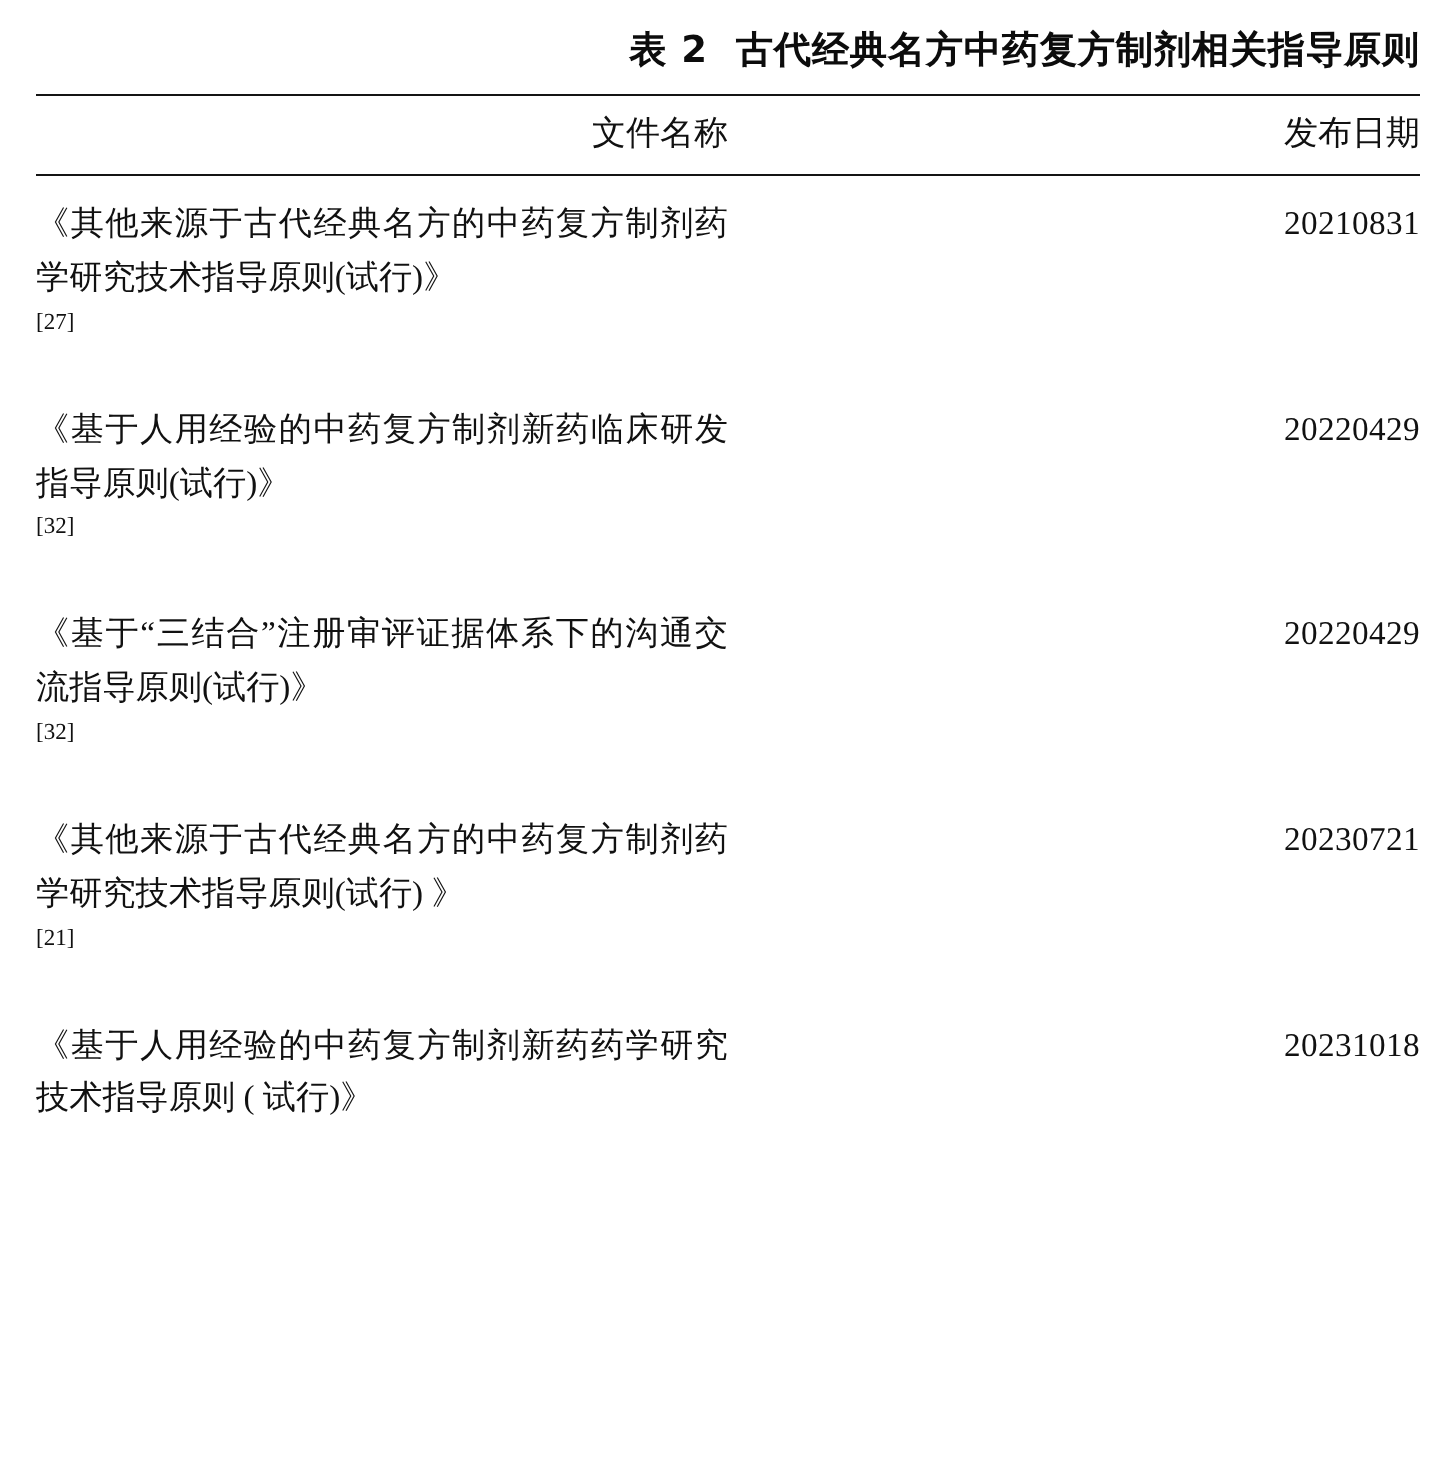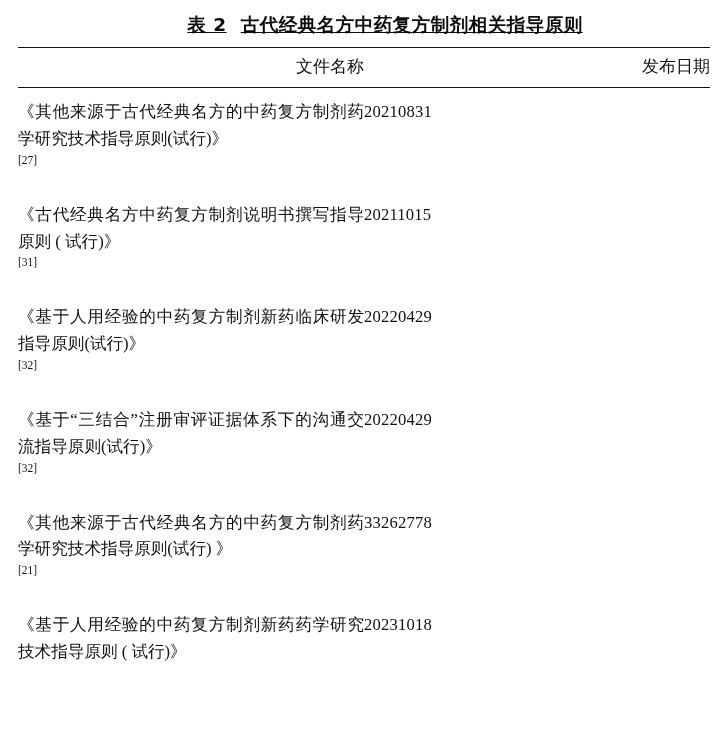--- a/index.html
+++ b/index.html
@@ -19,24 +19,23 @@
     height: 740px;
     box-sizing: border-box;
     padding: 8px 18px 0 18px;
     position: relative;
   }
   .table-caption {
     font-family: "DejaVu Sans", "Liberation Sans", sans-serif;
     font-weight: bold;
     font-size: 18.5px;
     letter-spacing: 0.5px;
-    text-align: center;
+    text-align: right;
     padding: 4px 0 10px 42px;
     color: #0c0c0c;
-    text-decoration: underline;
   }
   .caption-num {
     margin-right: 14px;
   }
   table.data {
     width: 100%;
     border-collapse: collapse;
     table-layout: fixed;
   }
   table.data thead th {
@@ -60,21 +59,21 @@
   }
   td.c-name {
     width: 72%;
     padding-right: 14px;
     text-align: justify;
     text-justify: inter-ideograph;
   }
   td.c-date {
     width: 28%;
     padding-left: 10px;
-    text-align: left;
+    text-align: right;
     white-space: normal;
   }
   sup {
     font-size: 11.5px;
     vertical-align: super;
     line-height: 0;
   }
   .nm {
     display: block;
   }
@@ -100,41 +99,35 @@
       </tr>
     </thead>
     <tbody>
       <tr class="rule-mid">
         <td class="c-name"><span class="nm">《其他来源于古代经典名方的中药复方制剂药学研究技术指导原则(试行)》</span><sup>[27]</sup></td>
         <td class="c-date">
             <span class="dt">20210831</span>
           </td>
       </tr>
       <tr>
-        <td class="c-name"><span class="nm">《古代经典名方中药复方制剂说明书撰写指导原则 ( 试行)》</span><sup>[31]</sup></td>
-        <td class="c-date">
-            <span class="dt">20211015</span>
-          </td>
-      </tr>
-      <tr>
         <td class="c-name"><span class="nm">《基于人用经验的中药复方制剂新药临床研发指导原则(试行)》</span><sup>[32]</sup></td>
         <td class="c-date">
             <span class="dt">20220429</span>
           </td>
       </tr>
       <tr>
         <td class="c-name"><span class="nm">《基于“三结合”注册审评证据体系下的沟通交流指导原则(试行)》</span><sup>[32]</sup></td>
         <td class="c-date">
             <span class="dt">20220429</span>
           </td>
       </tr>
       <tr>
         <td class="c-name"><span class="nm">《其他来源于古代经典名方的中药复方制剂药学研究技术指导原则(试行) 》</span><sup>[21]</sup></td>
         <td class="c-date">
-            <span class="dt">33262778</span>
+            <span class="dt">20230721</span>
           </td>
       </tr>
       <tr>
         <td class="c-name">
             <span class="nm">《基于人用经验的中药复方制剂新药药学研究技术指导原则 ( 试行)》</span>
           </td>
         <td class="c-date">
             <span class="dt">20231018</span>
           </td>
       </tr>

